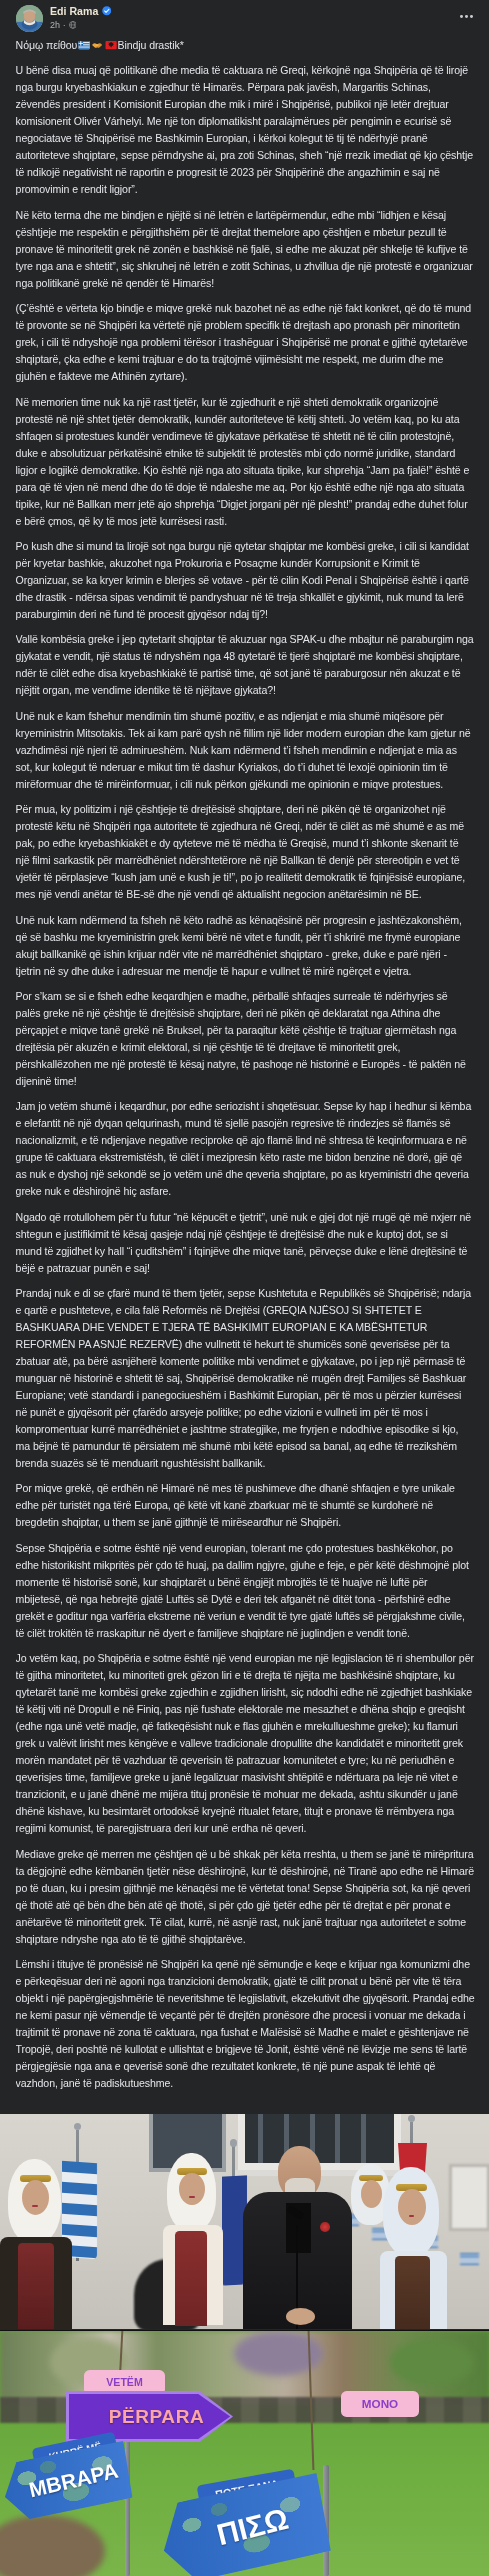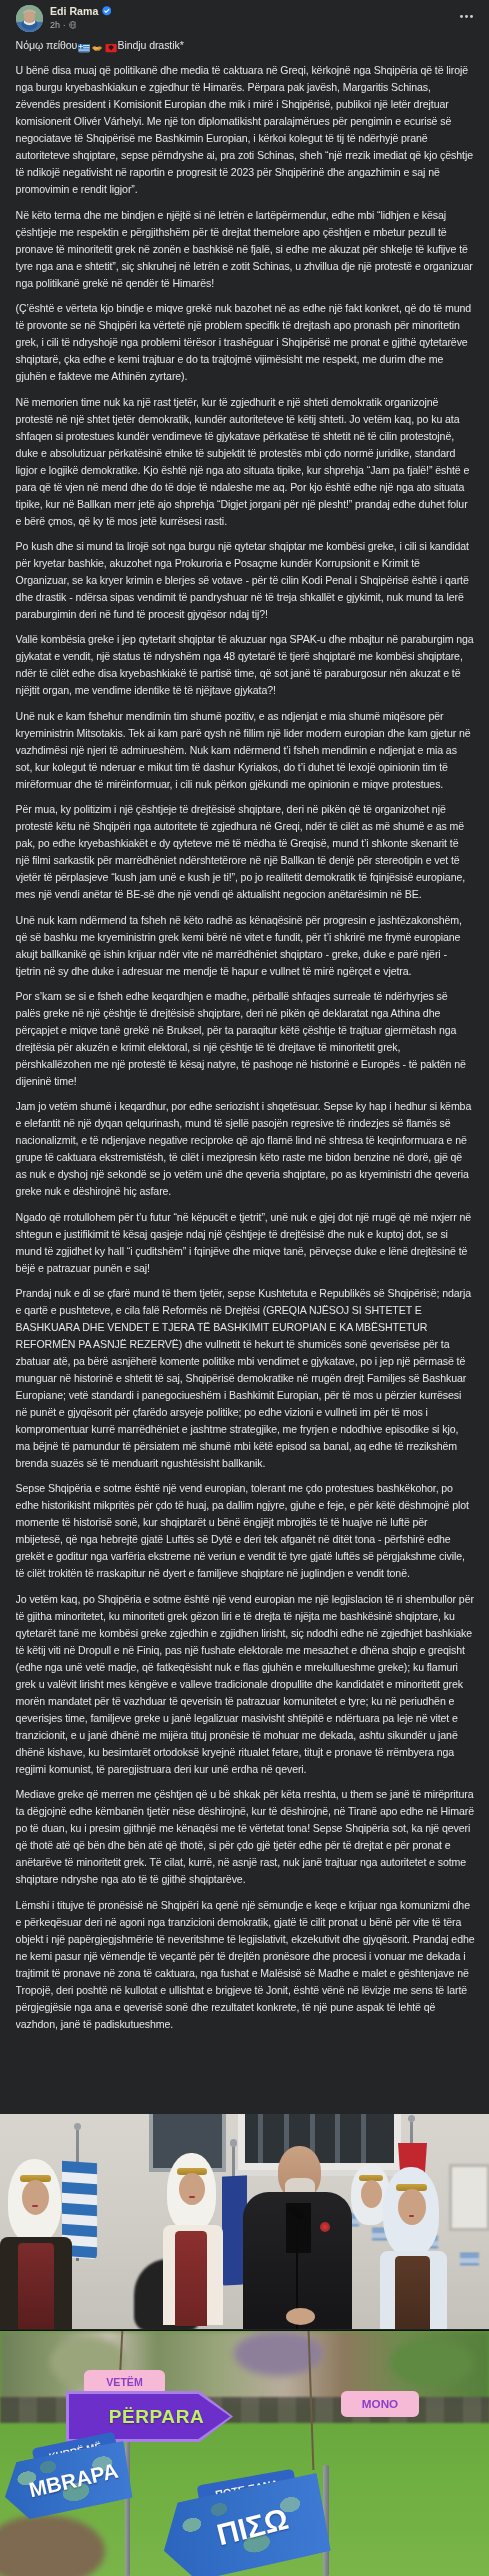--- a/index.html
+++ b/index.html
@@ -16,21 +16,21 @@
   .badge { width:9.5px; height:9.5px; }
   .meta-row { position:absolute; left:50px; top:20px; display:flex; align-items:center; gap:2.8px; color:#b0b3b8; font-size:9px; }
   .globe { width:7.8px; height:7.8px; opacity:.85; }
   .menu-dots { position:absolute; right:13.4px; top:10px; width:20px; height:13.4px; display:flex; align-items:center; justify-content:center; gap:2.2px; cursor:pointer; }
   .menu-dots i { width:2.8px; height:2.8px; border-radius:50%; background:#c6c9ce; display:block; }
 
   
   .post-text { position:absolute; top:37px; left:15.6px; width:459px; height:2075px; overflow:hidden;
                color:#e4e6eb; font-size:10.6px; line-height:17px; letter-spacing:-0.1px; }
   .post-text p { margin:0 0 8.4px 0; }
-  .title-line { display:flex; align-items:flex-end; flex-wrap:wrap; margin-bottom:8.4px; }
+  .title-line { display:flex; align-items:center; flex-wrap:wrap; margin-bottom:8.4px; }
   .title-line .emoji { width:12.2px; height:12.2px; display:inline-block; margin:0 0.6px; vertical-align:middle; }
 
   
   .photo1 { position:absolute; top:2114px; left:0; width:490px; height:215px; overflow:hidden;
             background:linear-gradient(#d8d5cf 0%, #cfccc6 55%, #c4c1bb 100%); cursor:pointer; }
   .p1-window1 { position:absolute; left:149px; top:0; width:77px; height:58px; background:#434c55; border:4.5px solid #9aa0a4; border-top:none; filter:blur(0.6px); }
   .p1-window2 { position:absolute; left:238px; top:0; width:163px; height:56px; background:#2e3338; border:7.2px solid #e9e7e3; border-top:none; filter:blur(0.6px); }
   .p1-window2 i { position:absolute; top:0; bottom:0; width:5px; background:#555e66; display:block; }
   .p1-sill { position:absolute; left:234px; top:56px; width:173px; height:5.6px; background:#dcdad6; filter:blur(0.6px); }
   .p1-window3 { position:absolute; left:449px; top:50px; width:41px; height:67px; background:#e6e4df; border:3.3px solid #b9b6b0; filter:blur(1.1px); }
@@ -72,21 +72,21 @@
   .p2-dirt { position:absolute; left:-16.7px; bottom:-11px; width:122px; height:72px; background:#7d6a50; border-radius:50%; filter:blur(3.3px); }
   .post-bar { position:absolute; width:5px; background:linear-gradient(90deg,#9aa0a4,#6f7478); border-radius:1.7px; }
   .stick { position:absolute; width:2.2px; background:#6b5b43; }
   .tab { position:absolute; display:flex; align-items:center; justify-content:center; font-weight:bold; border-radius:5.6px; }
   .tab-pink { background:#f6b9d6; color:#8a3fc9; }
   .tab-blue { background:#2f63c4; color:#eef3fa; border-radius:4.5px; }
   .arrow-wrap { position:absolute; display:flex; align-items:center; justify-content:center; }
   .arrow-right-outer { clip-path:polygon(0 0, 80% 0, 100% 50%, 80% 100%, 0 100%); background:#a87fe8; }
   .arrow-right-inner { clip-path:polygon(0 0, 80% 0, 100% 50%, 80% 100%, 0 100%); background:#6d2fc9;
       position:absolute; inset:2.8px; display:flex; align-items:center; justify-content:center;
-      color:#bef264; font-weight:bold; letter-spacing:0.6px;padding-left:36px; }
+      color:#fca5a5; font-weight:bold; letter-spacing:0.6px;padding-left:36px; }
   .arrow-left-grunge { clip-path:polygon(0 52%, 15% 0, 100% 6%, 97% 100%, 15% 96%);
       background:
         radial-gradient(15.6px 11px at 20% 30%, rgba(126,184,154,.85) 0 60%, transparent 62%),
         radial-gradient(22px 14.5px at 55% 70%, rgba(108,170,140,.8) 0 60%, transparent 62%),
         radial-gradient(16.7px 12.2px at 80% 35%, rgba(140,190,160,.7) 0 60%, transparent 62%),
         radial-gradient(13.4px 10px at 38% 20%, rgba(90,150,120,.6) 0 60%, transparent 62%),
         linear-gradient(100deg,#2a64bd,#3f7bd4);
       display:flex; align-items:center; justify-content:center; color:#fff; font-weight:bold; }
   .sign-label { text-shadow:0 1.1px 1.7px rgba(0,0,0,.35); white-space:nowrap; }
 </style>
@@ -163,20 +163,21 @@
         <p>Në memorien time nuk ka një rast tjetër, kur të zgjedhurit e një shteti demokratik organizojnë protestë në një shtet tjetër demokratik, kundër autoriteteve të këtij shteti. Jo vetëm kaq, po ku ata shfaqen si protestues kundër vendimeve të gjykatave përkatëse të shtetit në të cilin protestojnë, duke e absolutizuar përkatësinë etnike të subjektit të protestës mbi çdo normë juridike, standard ligjor e logjikë demokratike. Kjo është një nga ato situata tipike, kur shprehja “Jam pa fjalë!” është e para që të vjen në mend dhe do të doje të ndaleshe me aq. Por kjo është edhe një nga ato situata tipike, kur në Ballkan merr jetë ajo shprehja “Digjet jorgani për një plesht!” prandaj edhe duhet folur e bërë çmos, që ky të mos jetë kurrësesi rasti.</p>
         <p>Po kush dhe si mund ta lirojë sot nga burgu një qytetar shqiptar me kombësi greke, i cili si kandidat për kryetar bashkie, akuzohet nga Prokuroria e Posaçme kundër Korrupsionit e Krimit të Organizuar, se ka kryer krimin e blerjes së votave - për të cilin Kodi Penal i Shqipërisë është i qartë dhe drastik - ndërsa sipas vendimit të pandryshuar në të treja shkallët e gjykimit, nuk mund ta lerë paraburgimin deri në fund të procesit gjyqësor ndaj tij?!</p>
         <p>Vallë kombësia greke i jep qytetarit shqiptar të akuzuar nga SPAK-u dhe mbajtur në paraburgim nga gjykatat e vendit, një status të ndryshëm nga 48 qytetarë të tjerë shqiptarë me kombësi shqiptare, ndër të cilët edhe disa kryebashkiakë të partisë time, që sot janë të paraburgosur nën akuzat e të njëjtit organ, me vendime identike të të njëjtave gjykata?!</p>
         <p>Unë nuk e kam fshehur mendimin tim shumë pozitiv, e as ndjenjat e mia shumë miqësore për kryeministrin Mitsotakis. Tek ai kam parë qysh në fillim një lider modern europian dhe kam gjetur në vazhdimësi një njeri të admirueshëm. Nuk kam ndërmend t’i fsheh mendimin e ndjenjat e mia as sot, kur kolegut të nderuar e mikut tim të dashur Kyriakos, do t’i duhet të lexojë opinionin tim të mirëformuar dhe të mirëinformuar, i cili nuk përkon gjëkundi me opinionin e miqve protestues.</p>
         <p>Për mua, ky politizim i një çështjeje të drejtësisë shqiptare, deri në pikën që të organizohet një protestë këtu në Shqipëri nga autoritete të zgjedhura në Greqi, ndër të cilët as më shumë e as më pak, po edhe kryebashkiakët e dy qyteteve më të mëdha të Greqisë, mund t’i shkonte skenarit të një filmi sarkastik për marrëdhëniet ndërshtetërore në një Ballkan të denjë për stereotipin e vet të vjetër të përplasjeve “kush jam unë e kush je ti!”, po jo realitetit demokratik të fqinjësisë europiane, mes një vendi anëtar të BE-së dhe një vendi që aktualisht negocion anëtarësimin në BE.</p>
         <p>Unë nuk kam ndërmend ta fsheh në këto radhë as kënaqësinë për progresin e jashtëzakonshëm, që së bashku me kryeministrin grek kemi bërë në vitet e fundit, për t’i shkrirë me frymë europiane akujt ballkanikë që ishin krijuar ndër vite në marrëdhëniet shqiptaro - greke, duke e parë njëri - tjetrin në sy dhe duke i adresuar me mendje të hapur e vullnet të mirë ngërçet e vjetra.</p>
         <p>Por s’kam se si e fsheh edhe keqardhjen e madhe, përballë shfaqjes surreale të ndërhyrjes së palës greke në një çështje të drejtësisë shqiptare, deri në pikën që deklaratat nga Athina dhe përçapjet e miqve tanë grekë në Bruksel, për ta paraqitur këtë çështje të trajtuar gjermëtash nga drejtësia për akuzën e krimit elektoral, si një çështje të të drejtave të minoritetit grek, përshkallëzohen me një protestë të kësaj natyre, të pashoqe në historinë e Europës - të paktën në dijeninë time!</p>
         <p>Jam jo vetëm shumë i keqardhur, por edhe seriozisht i shqetësuar. Sepse ky hap i hedhur si këmba e elefantit në një dyqan qelqurinash, mund të sjellë pasojën regresive të rindezjes së flamës së nacionalizmit, e të ndjenjave negative reciproke që ajo flamë lind në shtresa të keqinformuara e në grupe të caktuara ekstremistësh, të cilët i mezipresin këto raste me bidon benzine në dorë, gjë që as nuk e dyshoj një sekondë se jo vetëm unë dhe qeveria shqiptare, po as kryeministri dhe qeveria greke nuk e dëshirojnë hiç asfare.</p>
         <p>Ngado që rrotullohem për t’u futur “në këpucët e tjetrit”, unë nuk e gjej dot një rrugë që më nxjerr në shtegun e justifikimit të kësaj qasjeje ndaj një çështjeje të drejtësisë dhe nuk e kuptoj dot, se si mund të zgjidhet ky hall “i çuditshëm” i fqinjëve dhe miqve tanë, përveçse duke e lënë drejtësinë të bëjë e patrazuar punën e saj!</p>
         <p>Prandaj nuk e di se çfarë mund të them tjetër, sepse Kushtetuta e Republikës së Shqipërisë; ndarja e qartë e pushteteve, e cila falë Reformës në Drejtësi (GREQIA NJËSOJ SI SHTETET E BASHKUARA DHE VENDET E TJERA TË BASHKIMIT EUROPIAN E KA MBËSHTETUR REFORMËN PA ASNJË REZERVË) dhe vullnetit të hekurt të shumicës sonë qeverisëse për ta zbatuar atë, pa bërë asnjëherë komente politike mbi vendimet e gjykatave, po i jep një përmasë të munguar në historinë e shtetit të saj, Shqipërisë demokratike në rrugën drejt Familjes së Bashkuar Europiane; vetë standardi i panegociueshëm i Bashkimit Europian, për të mos u përzier kurrësesi në punët e gjyqësorit për çfarëdo arsyeje politike; po edhe vizioni e vullneti im për të mos i kompromentuar kurrë marrëdhëniet e jashtme strategjike, me fryrjen e ndodhive episodike si kjo, ma bëjnë të pamundur të përsiatem më shumë mbi këtë episod sa banal, aq edhe të rrezikshëm brenda suazës së të menduarit ngushtësisht ballkanik.</p>
+        <p>Por miqve grekë, që erdhën në Himarë në mes të pushimeve dhe dhanë shfaqjen e tyre unikale edhe për turistët nga tërë Europa, që këtë vit kanë zbarkuar më të shumtë se kurdoherë në bregdetin shqiptar, u them se janë gjithnjë të mirëseardhur në Shqipëri.</p>
         <p>Sepse Shqipëria e sotme është një vend europian, tolerant me çdo protestues bashkëkohor, po edhe historikisht mikpritës për çdo të huaj, pa dallim ngjyre, gjuhe e feje, e për këtë dëshmojnë plot momente të historisë sonë, kur shqiptarët u bënë ëngjëjt mbrojtës të të huajve në luftë për mbijetesë, që nga hebrejtë gjatë Luftës së Dytë e deri tek afganët në ditët tona - përfshirë edhe grekët e goditur nga varfëria ekstreme në veriun e vendit të tyre gjatë luftës së përgjakshme civile, të cilët trokitën të rraskapitur në dyert e familjeve shqiptare në juglindjen e vendit tonë.</p>
         <p>Jo vetëm kaq, po Shqipëria e sotme është një vend europian me një legjislacion të ri shembullor për të gjitha minoritetet, ku minoriteti grek gëzon liri e të drejta të njëjta me bashkësinë shqiptare, ku qytetarët tanë me kombësi greke zgjedhin e zgjidhen lirisht, siç ndodhi edhe në zgjedhjet bashkiake të këtij viti në Dropull e në Finiq, pas një fushate elektorale me mesazhet e dhëna shqip e greqisht (edhe nga unë vetë madje, që fatkeqësisht nuk e flas gjuhën e mrekullueshme greke); ku flamuri grek u valëvit lirisht mes këngëve e valleve tradicionale dropullite dhe kandidatët e minoritetit grek morën mandatet për të vazhduar të qeverisin të patrazuar komunitetet e tyre; ku në periudhën e qeverisjes time, familjeve greke u janë legalizuar masivisht shtëpitë e ndërtuara pa leje në vitet e tranzicionit, e u janë dhënë me mijëra tituj pronësie të mohuar me dekada, ashtu sikundër u janë dhënë kishave, ku besimtarët ortodoksë kryejnë ritualet fetare, titujt e pronave të rrëmbyera nga regjimi komunist, të paregjistruara deri kur unë erdha në qeveri.</p>
         <p>Mediave greke që merren me çështjen që u bë shkak për këta rreshta, u them se janë të mirëpritura ta dëgjojnë edhe këmbanën tjetër nëse dëshirojnë, kur të dëshirojnë, në Tiranë apo edhe në Himarë po të duan, ku i presim gjithnjë me kënaqësi me të vërtetat tona! Sepse Shqipëria sot, ka një qeveri që thotë atë që bën dhe bën atë që thotë, si për çdo gjë tjetër edhe për të drejtat e për pronat e anëtarëve të minoritetit grek. Të cilat, kurrë, në asnjë rast, nuk janë trajtuar nga autoritetet e sotme shqiptare ndryshe nga ato të të gjithë shqiptarëve.</p>
         <p>Lëmshi i titujve të pronësisë në Shqipëri ka qenë një sëmundje e keqe e krijuar nga komunizmi dhe e përkeqësuar deri në agoni nga tranzicioni demokratik, gjatë të cilit pronat u bënë për vite të tëra objekt i një papërgjegjshmërie të neveritshme të legjislativit, ekzekutivit dhe gjyqësorit. Prandaj edhe ne kemi pasur një vëmendje të veçantë për të drejtën pronësore dhe procesi i vonuar me dekada i trajtimit të pronave në zona të caktuara, nga fushat e Malësisë së Madhe e malet e gështenjave në Tropojë, deri poshtë në kullotat e ullishtat e brigjeve të Jonit, është vënë në lëvizje me sens të lartë përgjegjësie nga ana e qeverisë sonë dhe rezultatet konkrete, të një pune aspak të lehtë që vazhdon, janë të padiskutueshme.</p>
       </div>
   </div>
 
   <div class="photo1">
     <div class="p1-window1"></div>
     <div class="p1-window2">

